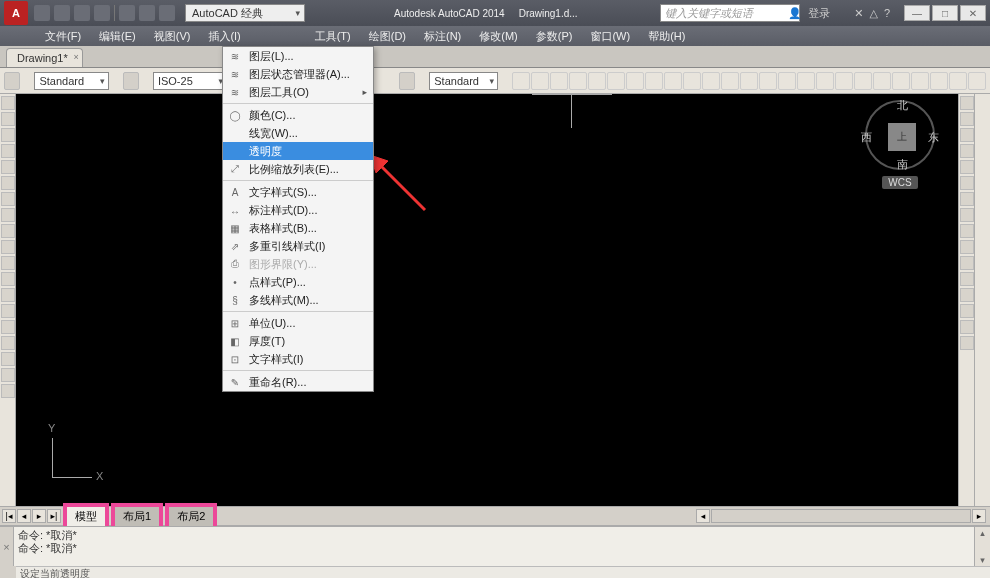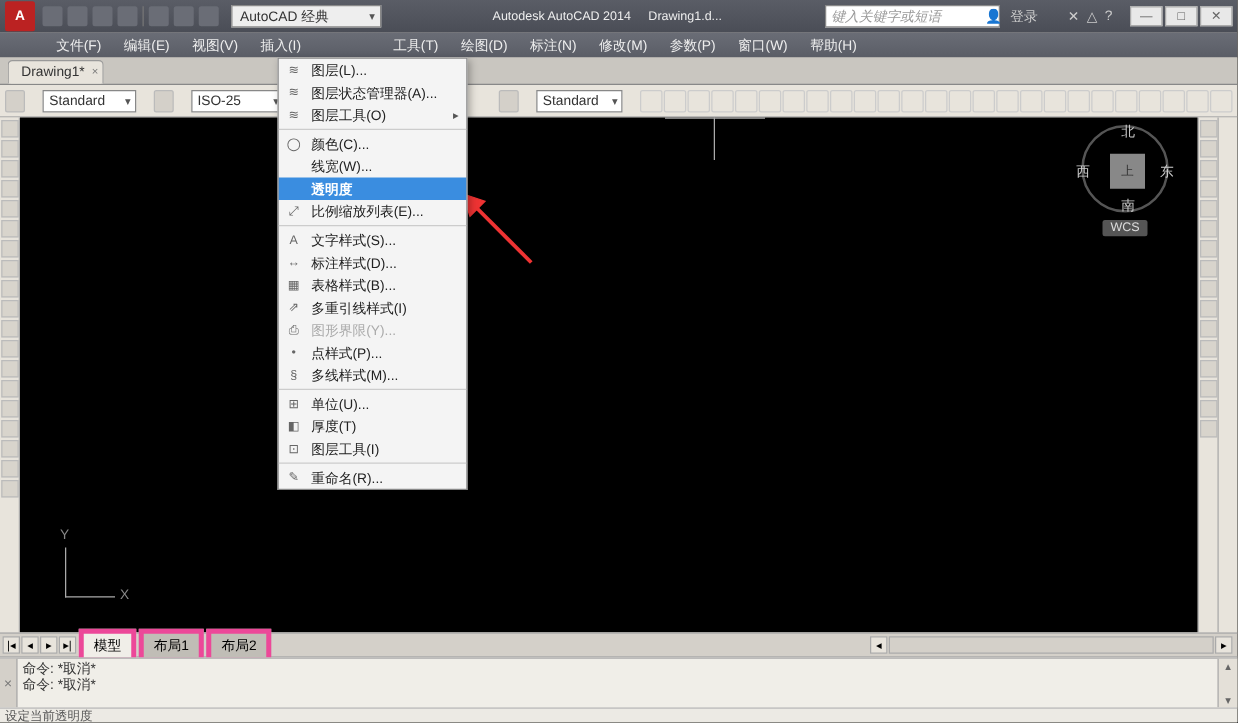--- a/index.html
+++ b/index.html
@@ -58,21 +58,21 @@
   .viewcube .ring { width:70px; height:70px; border:2px solid #555; border-radius:50%; margin:0 auto; position:relative;}
   .viewcube .cube { width:28px; height:28px; background:#888; position:absolute; left:21px; top:21px; display:flex; align-items:center; justify-content:center; color:#333; font-size:10px;}
   .viewcube .n{position:absolute; left:30px; top:-4px;} .viewcube .s{position:absolute; left:30px; bottom:-4px;}
   .viewcube .w{position:absolute; left:-6px; top:28px;} .viewcube .e{position:absolute; right:-6px; top:28px;}
   .wcs-badge { margin-top:6px; background:#555; color:#ddd; padding:1px 6px; display:inline-block; font-size:10px; border-radius:2px;}
 
   
   .dropdown { position:absolute; left:222px; top:46px; width:152px; background:#f4f4f4; border:1px solid #888; box-shadow:2px 2px 6px rgba(0,0,0,.3); z-index:100;}
   .dropdown .row { display:flex; align-items:center; height:18px; padding:0 6px 0 4px; font-size:11px; color:#222; position:relative;}
   .dropdown .row .icon { width:16px; height:14px; margin-right:6px; display:flex; align-items:center; justify-content:center; color:#666; font-size:10px;}
-  .dropdown .row.hl { background:#3a8de0; color:#fff;font-weight:bold;}
+  .dropdown .row.hl { background:#3a8de0; color:#fff;}
   .dropdown .row.hl .icon{color:#fff;}
   .dropdown .sep { height:1px; background:#ccc; margin:2px 0;}
   .dropdown .row .arrow { position:absolute; right:6px; font-size:9px; color:#555;}
 
   
   .red-arrow { position:absolute; left:370px; top:155px; width:60px; height:60px; z-index:99; pointer-events:none;}
   .red-arrow svg line, .red-arrow svg polygon { stroke:#e33; fill:#e33;}
 
   
   .layouttabs { position:absolute; left:0; right:0; bottom:52px; height:20px; background:#d4d0c9; display:flex; align-items:center; border-top:1px solid #aaa; border-bottom:1px solid #aaa; font-size:11px;}
@@ -83,21 +83,21 @@
   .layouttabs .hscroll { margin-left:auto; margin-right:4px; display:flex; gap:1px;}
   .layouttabs .hscroll div{ width:14px; height:14px; background:#e8e4dc; border:1px solid #aaa; display:flex;align-items:center;justify-content:center; font-size:9px;}
 
   
   .cmdarea { position:absolute; left:0; right:0; bottom:12px; height:40px; background:#f0eee8; border-top:1px solid #aaa; display:flex;}
   .cmd-handle { width:14px; background:#d4d0c9; border-right:1px solid #aaa; display:flex; align-items:center; justify-content:center; color:#777; font-size:11px;}
   .cmd-lines { flex:1; padding:2px 4px; font-size:11px; color:#333; line-height:13px; font-family:SimSun, monospace;}
   .cmd-scroll { width:16px; background:#e4e0d8; border-left:1px solid #aaa; display:flex; flex-direction:column; justify-content:space-between; align-items:center; font-size:9px; color:#666; padding:1px 0;}
 
   
-  .statusbar { position:absolute; left:0; right:0; bottom:0; height:12px; background:#eceae4; border-top:1px solid #bbb; font-size:10px; color:#555; padding-left:4px; display:flex; align-items:center;}
+  .statusbar { position:absolute; left:16px; right:0; bottom:0; height:12px; background:#eceae4; border-top:1px solid #bbb; font-size:10px; color:#555; padding-left:4px; display:flex; align-items:flex-start;}
 </style>
 </head>
 <body>
 
 <div class="titlebar">
   <div class="app-logo">A</div>
   <div class="qat">
     <div class="ico"></div>
     <div class="ico"></div>
     <div class="ico"></div>
@@ -313,21 +313,21 @@
     <div class="row">
       <span class="icon">⊞</span>
       <span>单位(U)...</span>
     </div>
     <div class="row">
       <span class="icon">◧</span>
       <span>厚度(T)</span>
     </div>
     <div class="row">
       <span class="icon">⊡</span>
-      <span>图层工具(I)</span>
+      <span>文字样式(I)</span>
     </div>
     <div class="sep"></div>
     <div class="row">
       <span class="icon">✎</span>
       <span>重命名(R)...</span>
     </div>
   </div>
 
 <div class="red-arrow">
   <svg width="60" height="60">

